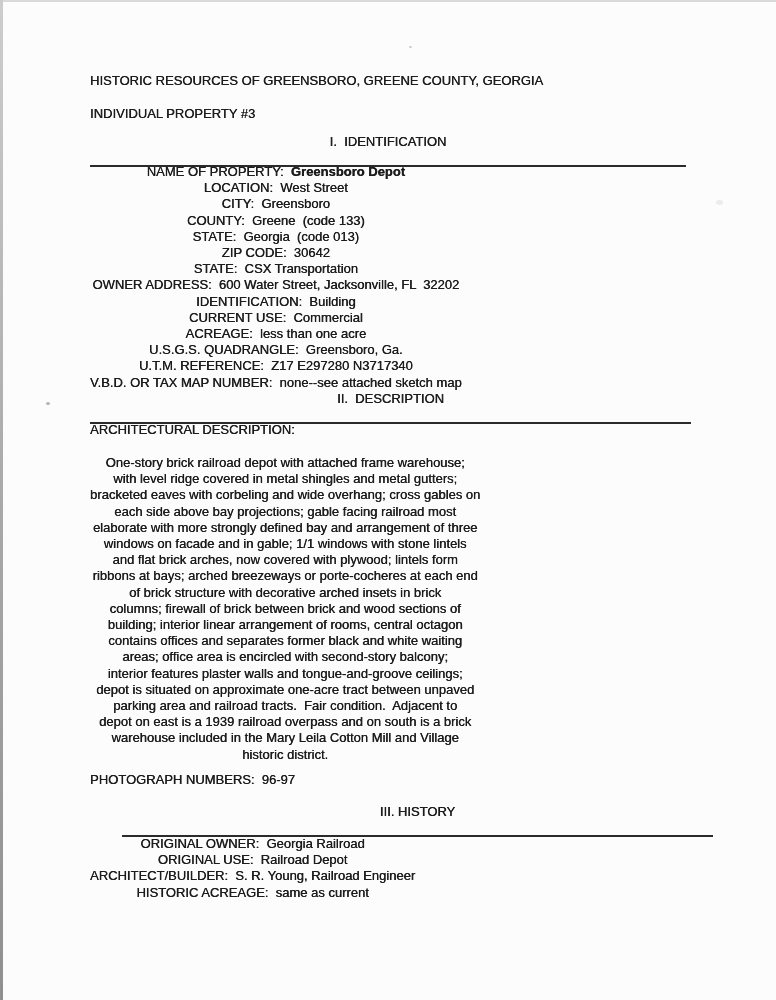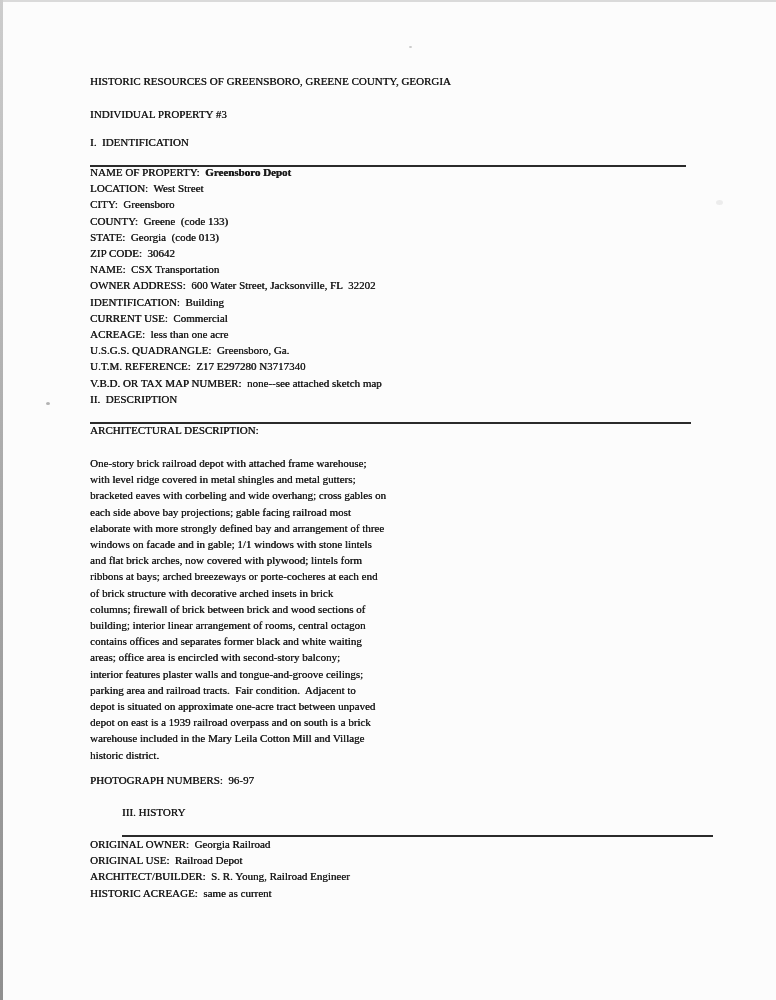--- a/index.html
+++ b/index.html
@@ -2,24 +2,25 @@
 <html><head>
 <meta charset="utf-8">
 <style>
   html, body { margin: 0; padding: 0; background: #ffffff; }
   .page {
     position: relative;
     width: 776px;
     height: 1000px;
     background: #fcfcfc;
     overflow: hidden;
-    font-family: Liberation Serif, serif;
-    font-size: 11px;
+    font-family: Liberation Sans, sans-serif;
+    font-size: 13px;
     line-height: 16.2px;
     color: #1c1c1c;
+    text-align: center;
   }
   .page * { text-shadow: 0.35px 0 0 currentColor; }
   .edge-left {
     position: absolute; left: 0; top: 0; bottom: 0; width: 3px;
     background: linear-gradient(#cdcdcd, #a9a9a9, #8f8f8f);
     text-shadow: none;
   }
   .edge-top {
     position: absolute; left: 0; top: 0; right: 0; height: 2px;
     background: #dadada; text-shadow: none;
@@ -64,21 +65,21 @@
   <div class="abs heading h1">I.  IDENTIFICATION</div>
 
   <div class="abs ident-block">
     <div class="line"><span>NAME OF PROPERTY:  </span><span class="bold">Greensboro Depot</span></div>
     <div>
         <div class="line">LOCATION:  West Street</div>
         <div class="line">CITY:  Greensboro</div>
         <div class="line">COUNTY:  Greene  (code 133)</div>
         <div class="line">STATE:  Georgia  (code 013)</div>
         <div class="line">ZIP CODE:  30642</div>
-        <div class="line">NAME:  CSX Transportation</div>
+        <div class="line">STATE:  CSX Transportation</div>
         <div class="line">OWNER ADDRESS:  600 Water Street, Jacksonville, FL  32202</div>
         <div class="line">IDENTIFICATION:  Building</div>
         <div class="line">CURRENT USE:  Commercial</div>
         <div class="line">ACREAGE:  less than one acre</div>
         <div class="line">U.S.G.S. QUADRANGLE:  Greensboro, Ga.</div>
         <div class="line">U.T.M. REFERENCE:  Z17 E297280 N3717340</div>
         <div class="line">V.B.D. OR TAX MAP NUMBER:  none--see attached sketch map</div>
       </div>
   </div>
 
@@ -94,22 +95,22 @@
       <div class="line">elaborate with more strongly defined bay and arrangement of three</div>
       <div class="line">windows on facade and in gable; 1/1 windows with stone lintels</div>
       <div class="line">and flat brick arches, now covered with plywood; lintels form</div>
       <div class="line">ribbons at bays; arched breezeways or porte-cocheres at each end</div>
       <div class="line">of brick structure with decorative arched insets in brick</div>
       <div class="line">columns; firewall of brick between brick and wood sections of</div>
       <div class="line">building; interior linear arrangement of rooms, central octagon</div>
       <div class="line">contains offices and separates former black and white waiting</div>
       <div class="line">areas; office area is encircled with second-story balcony;</div>
       <div class="line">interior features plaster walls and tongue-and-groove ceilings;</div>
+      <div class="line">depot is situated on approximate one-acre tract between unpaved</div>
       <div class="line">parking area and railroad tracts.  Fair condition.  Adjacent to</div>
-      <div class="line">depot is situated on approximate one-acre tract between unpaved</div>
       <div class="line">depot on east is a 1939 railroad overpass and on south is a brick</div>
       <div class="line">warehouse included in the Mary Leila Cotton Mill and Village</div>
       <div class="line">historic district.</div>
     </div>
 
   <div class="abs photo-line line">PHOTOGRAPH NUMBERS:  96-97</div>
 
   <div class="abs heading h3">III. HISTORY</div>
 
   <div class="abs history-block">

